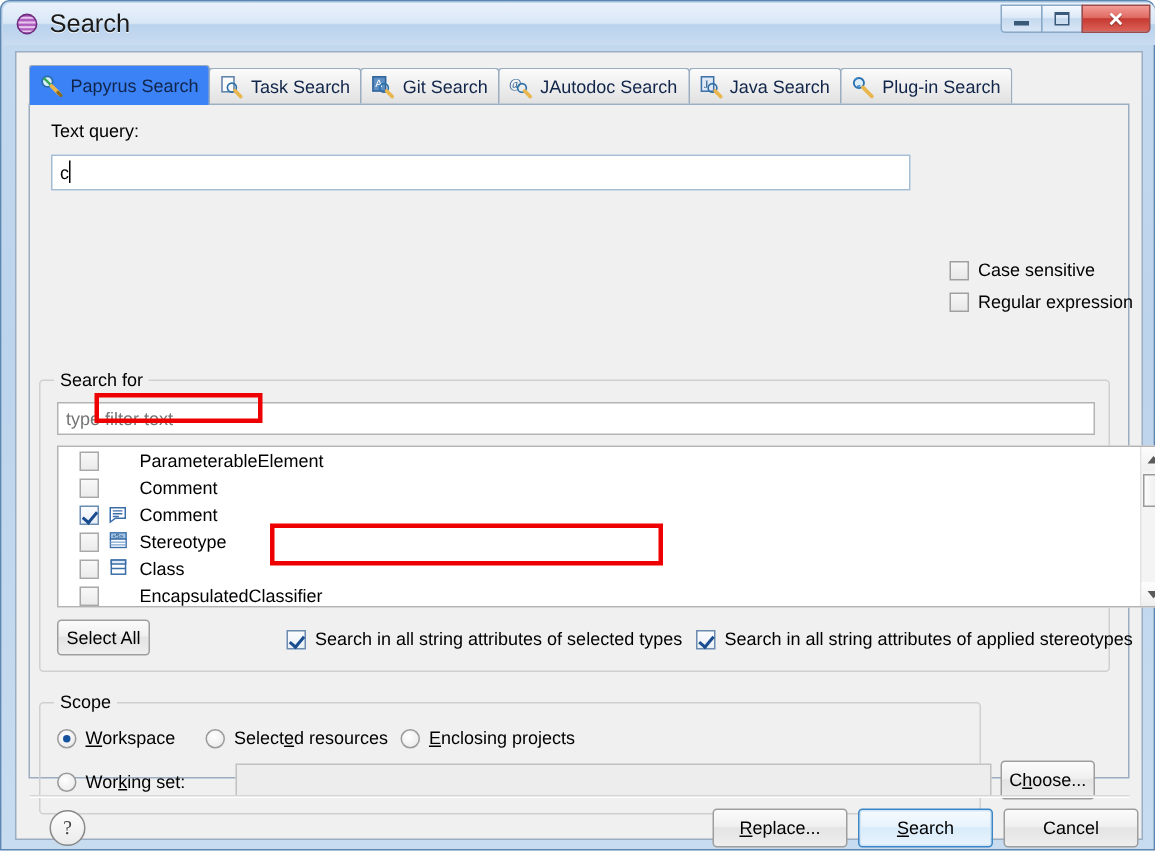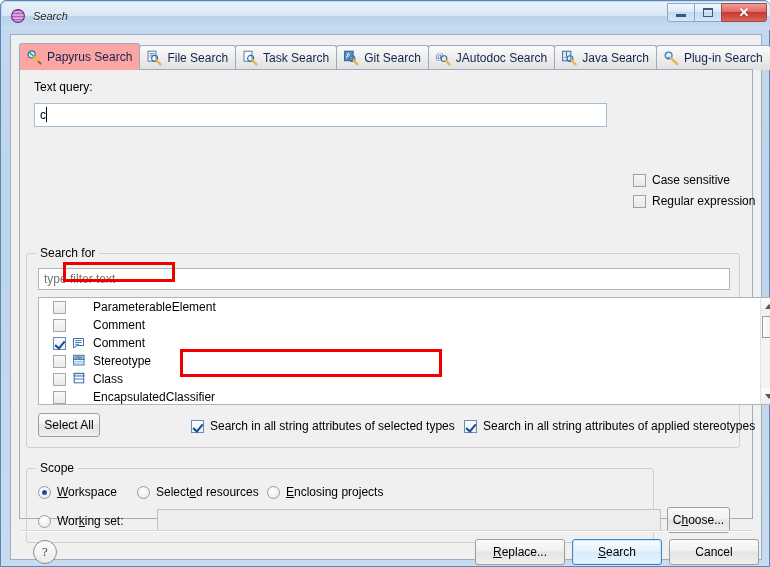--- a/index.html
+++ b/index.html
@@ -35,25 +35,24 @@
     display: flex;
     align-items: center;
   }
   #title-icon {
     width: 16px; height: 16px;
     margin-left: 8px;
     flex: 0 0 auto;
   }
   #title-text {
     margin-left: 7px;
-    font-size: 11px;
+    font-size: 17px;
     color: #1a1a1a;
     text-shadow: 0 1px 0 rgba(255,255,255,0.85);
     white-space: nowrap;
-    font-style: italic;
   }
   #winbuttons {
     position: absolute;
     right: 3px; top: 1px;
     display: flex;
     gap: 0px;
   }
   .winbtn {
     width: 28px; height: 19px;
     box-sizing: border-box;
@@ -102,21 +101,21 @@
     background: linear-gradient(to bottom, #fbfbfb 0%, #ececec 55%, #e0e0e0 100%);
     border-radius: 3px 3px 0 0;
     font-size: 12px;
     color: #11254a;
     white-space: nowrap;
     margin-right: -1px;
     position: relative;
   }
   .tab.active {
     height: 27px;
-    background: #fca5a5;
+    background: #3b82f6;
     z-index: 5;
     border-color: #9badc0;
     justify-content: center;
   }
   .tab .tabicon { width: 16px; height: 16px; margin-right: 5px; flex: 0 0 auto; }
   .tab .tablabel { line-height: 1; }
 
   
   #tabpanel {
     position: absolute;
@@ -419,33 +418,20 @@
           <svg width="16" height="16" viewBox="0 0 16 16">
             <circle cx="5.6" cy="5.4" r="3.5" fill="#d9efff" stroke="#2b6fa8" stroke-width="1.2"></circle>
             <path d="M3.2 3.0 L8.0 7.8" stroke="#34a853" stroke-width="1.6"></path>
             <path d="M8.3 8.3 L13.4 13.4" stroke="#e8b64c" stroke-width="2.6" stroke-linecap="round"></path>
             <path d="M12.6 12.6 L14.6 14.6" stroke="#8a6a22" stroke-width="2" stroke-linecap="round"></path>
           </svg>
         </span>
         <span class="tablabel">Papyrus Search</span>
       </div>
 
-      <div class="tab">
-        <span class="tabicon">
-          <svg width="16" height="16" viewBox="0 0 16 16">
-            <rect x="2" y="1.2" width="8" height="10" fill="#fbfbfb" stroke="#5b7fa6" stroke-width="1"></rect>
-            <line x1="3.6" y1="3.4" x2="8.4" y2="3.4" stroke="#5b7fa6" stroke-width="0.9"></line>
-            <line x1="3.6" y1="5.2" x2="8.4" y2="5.2" stroke="#5b7fa6" stroke-width="0.9"></line>
-            <line x1="3.6" y1="7.0" x2="7.0" y2="7.0" stroke="#5b7fa6" stroke-width="0.9"></line>
-            <circle cx="8.6" cy="8.4" r="3.0" fill="none" stroke="#2b6fa8" stroke-width="1.1"></circle>
-            <path d="M10.6 10.4 L14.4 14.4" stroke="#e8b64c" stroke-width="2.4" stroke-linecap="round"></path>
-          </svg>
-        </span>
-        <span class="tablabel">File Search</span>
-      </div>
 
       <div class="tab">
         <span class="tabicon">
           <svg width="16" height="16" viewBox="0 0 16 16">
             <rect x="2" y="1.2" width="8" height="10" fill="#fbfbfb" stroke="#5b7fa6" stroke-width="1"></rect>
             <circle cx="8.6" cy="8.4" r="3.0" fill="none" stroke="#2b6fa8" stroke-width="1.1"></circle>
             <path d="M10.6 10.4 L14.4 14.4" stroke="#e8b64c" stroke-width="2.4" stroke-linecap="round"></path>
           </svg>
         </span>
         <span class="tablabel">Task Search</span>

